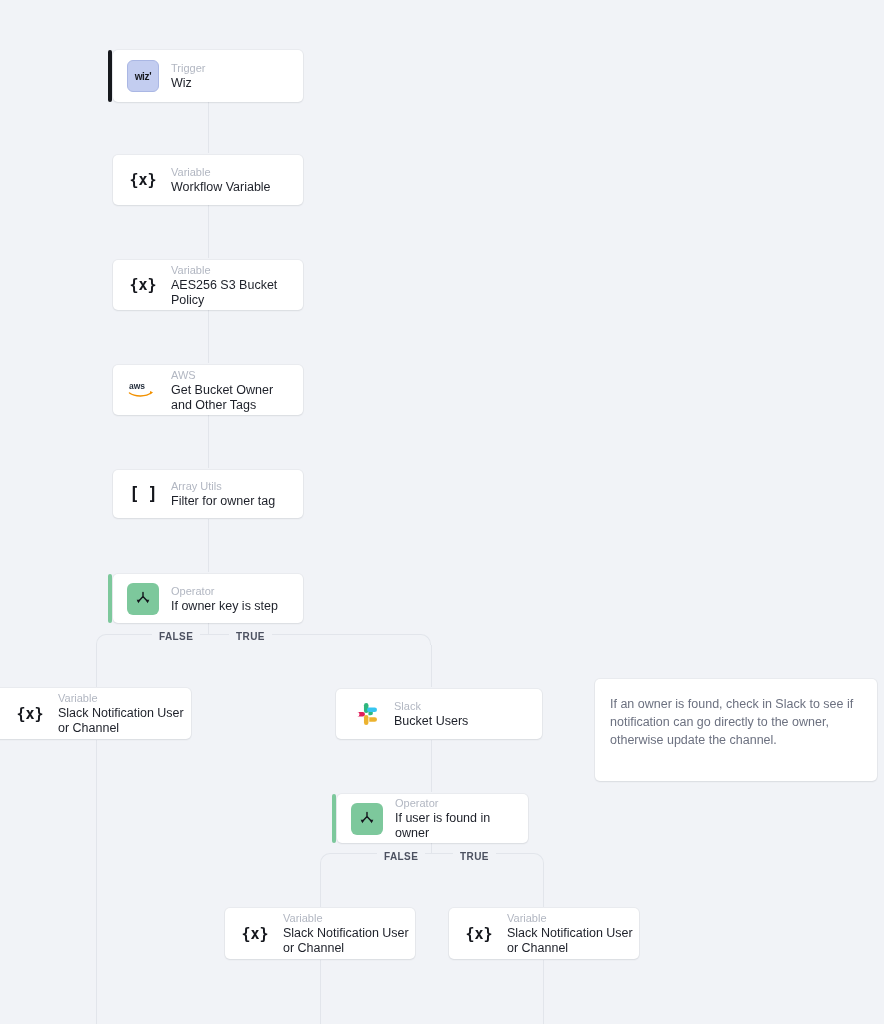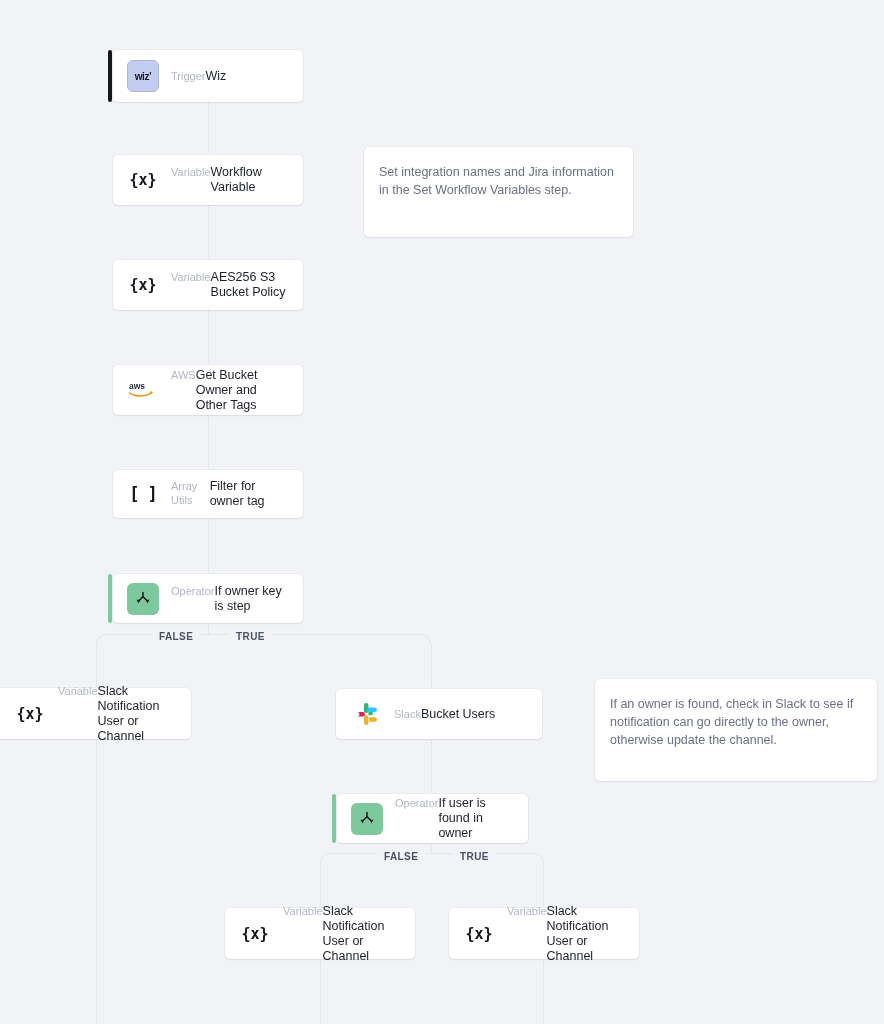--- a/index.html
+++ b/index.html
@@ -83,21 +83,21 @@
     font-family: "DejaVu Sans Mono", monospace;
   }
   .icon-array {
     font-size: 17px;
     font-weight: bold;
     color: #14161c;
     font-family: "DejaVu Sans Mono", monospace;
     letter-spacing: -1px;
   }
 
-  .node-text { display: flex; flex-direction: row; justify-content: flex-end; min-width: 0; }
+  .node-text { display: flex; flex-direction: column; justify-content: flex-end; min-width: 0; }
   .node-type {
     font-size: 11px;
     color: #b2b7c2;
     line-height: 14px;
     margin-bottom: 1px;
   }
   .node-title {
     font-size: 12.5px;
     color: #1d2029;
     line-height: 15px;
@@ -302,22 +302,19 @@
   <div class="node" style="left:449px; top:908px; width:190px; height:51px;">
     <div class="node-icon icon-plain">
       <span class="icon-var">{x}</span>
     </div>
     <div class="node-text">
       <div class="node-type">Variable</div>
       <div class="node-title" style="width:128px;">Slack Notification User or Channel</div>
     </div>
   </div>
 
-  <div class="note" style="left:364px; top:147px; width:269px; height:90px;">
-    <div class="note-text">Set integration names and Jira information in the Set Workflow Variables step.</div>
-  </div>
 
 
   <div class="note" style="left:595px; top:679px; width:282px; height:102px;">
     <div class="note-text">If an owner is found, check in Slack to see if notification can go directly to the owner, otherwise update the channel.</div>
   </div>
 
 </div>
 
 </body></html>

